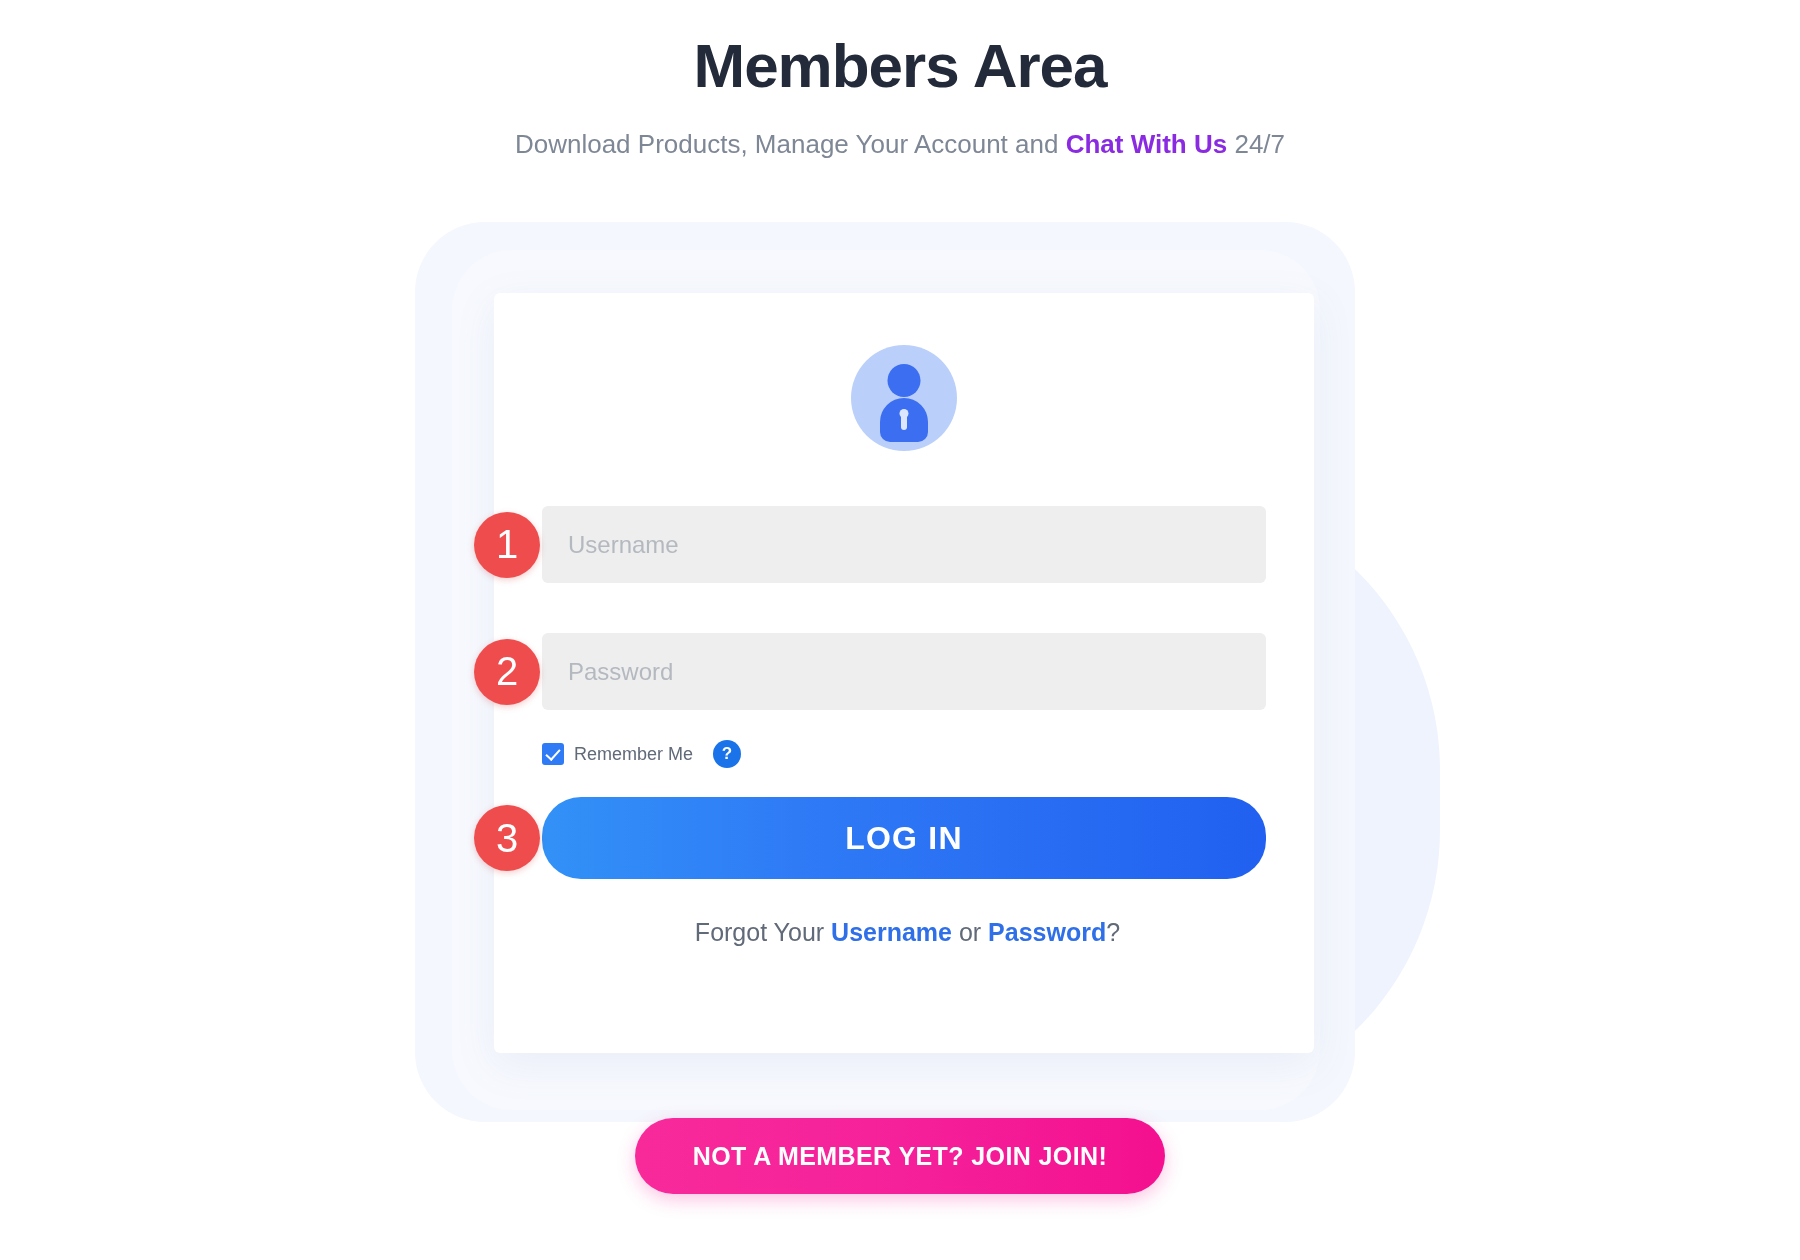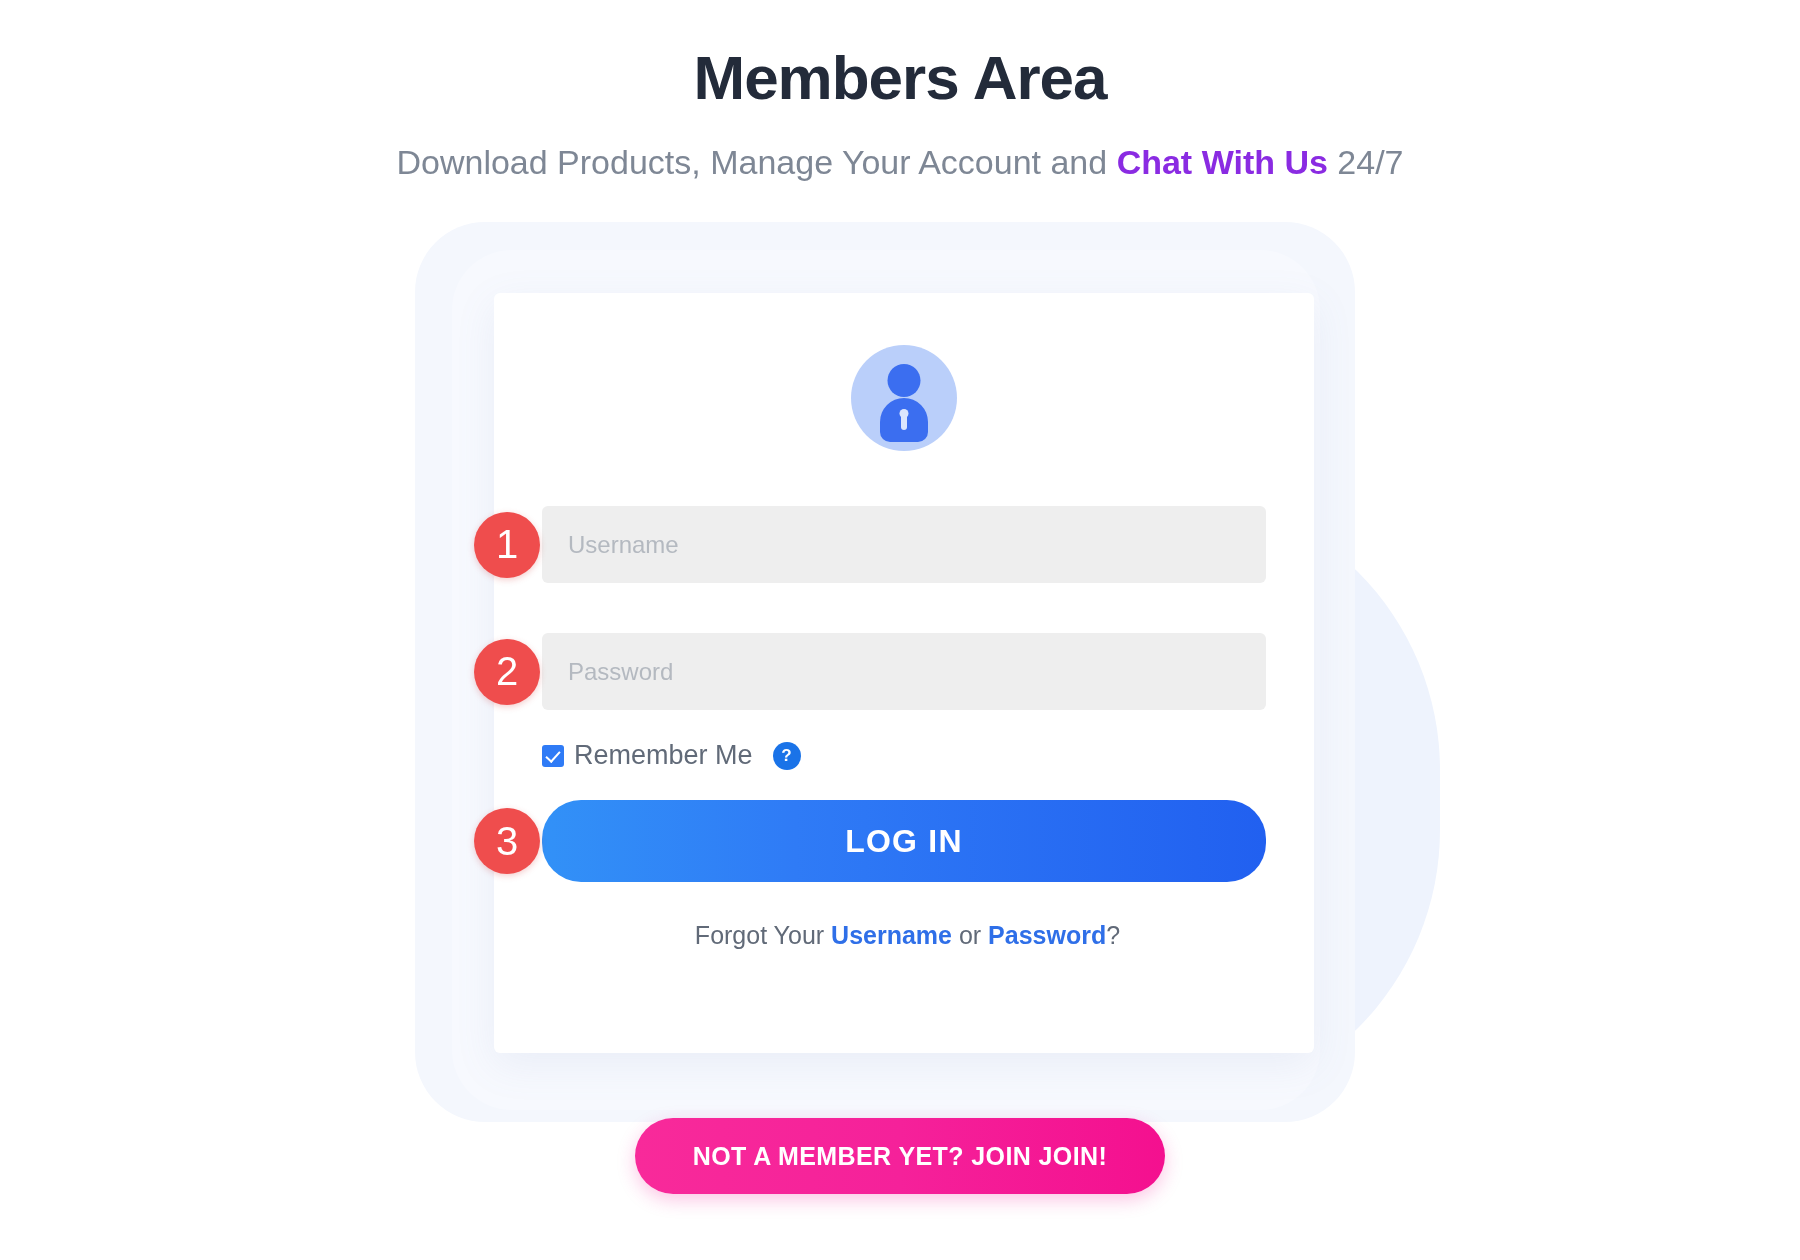--- a/index.html
+++ b/index.html
@@ -61,25 +61,25 @@
     z-index: 5;
     text-align: center;
     padding-top: 26px;
   }
   .page-title {
     font-size: 62px;
     line-height: 1.15;
     font-weight: bold;
     color: #232b3a;
     letter-spacing: -1px;
-    margin: 16px;
+    margin: 4px;
   }
   .page-subtitle {
     margin: 27px 0 0 0;
-    font-size: 34px;
+    font-size: 26px;
     line-height: 1.3;
     color: #7e8795;
     font-weight: normal;
   }
   .subtitle-link {
     color: #8a2be2;
     font-weight: bold;
     text-decoration: none;
   }
 
@@ -220,21 +220,21 @@
     position: absolute;
     left: 7px;
     top: 3px;
     width: 6px;
     height: 12px;
     border: solid #ffffff;
     border-width: 0 2.6px 2.6px 0;
     transform: rotate(42deg);
   }
   .remember-label {
-    font-size: 27px;
+    font-size: 18px;
     color: #616a78;
     white-space: nowrap;
   }
   .help-icon {
     width: 28px;
     height: 28px;
     border-radius: 50%;
     background: #1a73e8;
     color: #ffffff;
     font-size: 17px;

